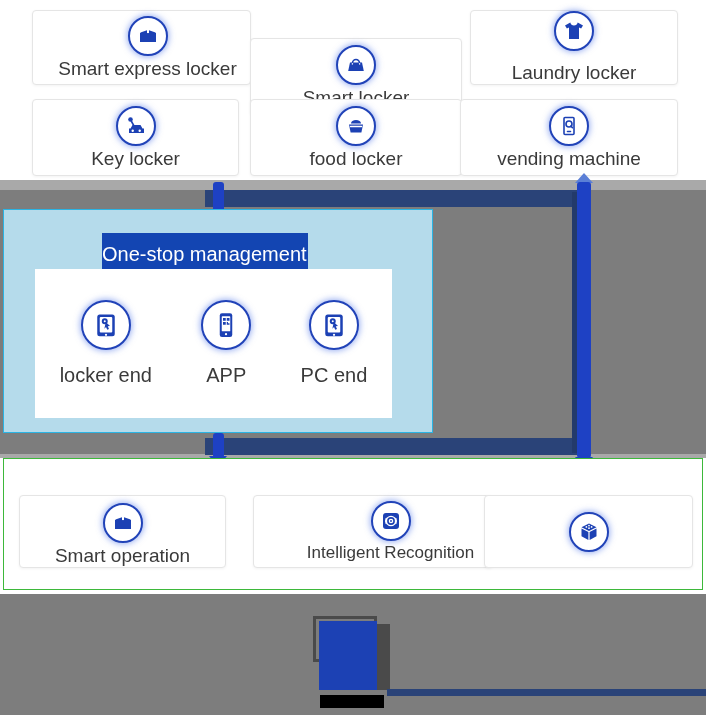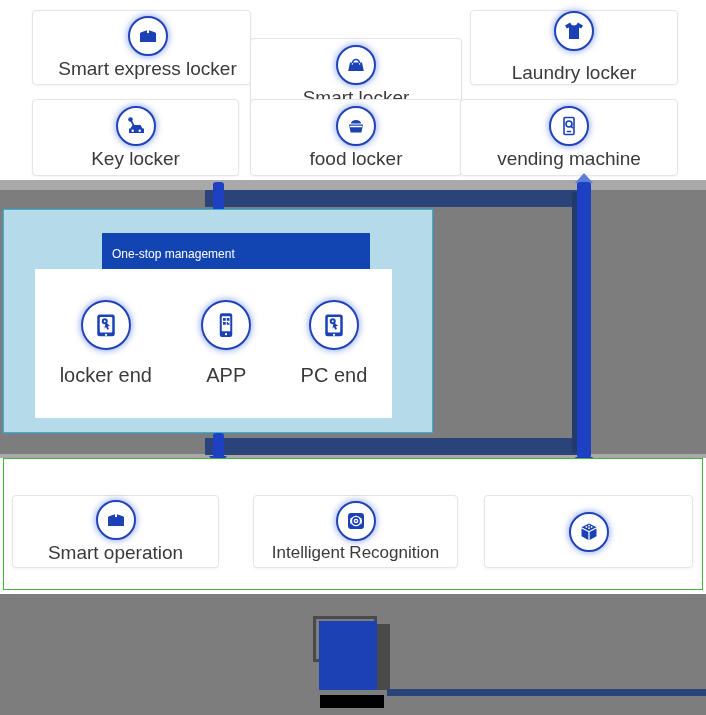--- a/index.html
+++ b/index.html
@@ -33,23 +33,23 @@
   .blue-line{background:#1e41c4;border-radius:3px;}
   .navy-edge{background:#233a6b;}
   .arrow-down{width:0;height:0;border-left:9px solid transparent;border-right:9px solid transparent;border-top:11px solid #1e41c4;}
   .arrow-up{width:0;height:0;border-left:9px solid transparent;border-right:9px solid transparent;border-bottom:10px solid #5b7fd6;}
   
   .lightbox{
     position:absolute;left:3px;top:209px;width:430px;height:224px;
     background:#b5dbeb;border:1px solid #2bb4e4;box-sizing:border-box;
   }
   .mgmt-title{
-    position:absolute;left:98px;top:23px;width:268px;height:43px;
-    background:#1345b2;color:#fff;font-size:12px;line-height:43px;
-    padding-left:10px;box-sizing:border-box;white-space:nowrap;
+    position:absolute;left:98px;top:23px;width:206px;height:43px;
+    background:#1345b2;color:#fff;font-size:20px;line-height:43px;
+    box-sizing:border-box;white-space:nowrap;
   }
   .mgmt-panel{
     position:absolute;left:31px;top:59px;width:357px;height:149px;background:#fff;
     display:flex;align-items:center;justify-content:space-around;
   }
   .mgmt-item{display:flex;flex-direction:column;align-items:center;}
   .mgmt-label{margin-top:14px;font-size:20px;color:#3a3a3a;white-space:nowrap;}
   
   .greenbox{
     position:absolute;left:3px;top:458px;width:700px;height:132px;
@@ -198,33 +198,33 @@
             </svg>
         </span>
         <span class="mgmt-label">PC end</span>
       </div>
 
     </div>
   </div>
 
   <div class="greenbox">
 
-    <div class="card" style="left:8px;top:36px;width:205px;height:71px;">
+    <div class="card" style="left:15px;top:36px;width:205px;height:71px;justify-content:flex-end;">
       <span class="circle c40">
         <svg viewBox="0 0 24 24">
             <path class="fillb" d="M4 9h16v9H4z"></path>
             <path class="fillb" d="M4.5 8.5l6.5-2.2v2.7H4.5z"></path>
             <path class="fillb" d="M19.5 8.5L13 6.3V9h6.5z"></path>
             <path class="strokew" d="M12 6.5v2"></path>
           </svg>
       </span>
       <span class="card-label">Smart operation</span>
     </div>
 
-    <div class="card" style="left:249px;top:36px;width:203px;height:71px;">
+    <div class="card" style="left:249px;top:36px;width:203px;height:71px;padding-left:35px;">
       <span class="circle c40">
         <svg viewBox="0 0 24 24">
             <rect class="fillb" x="4" y="4" width="16" height="16" rx="3"></rect>
             <circle class="strokew" cx="12" cy="12" r="4.6"></circle>
             <circle class="strokew" cx="12" cy="12" r="1.6"></circle>
             <path class="strokew" d="M16.8 9.5a6.4 6.4 0 0 1 0 5M7.2 14.5a6.4 6.4 0 0 1 0-5"></path>
           </svg>
       </span>
       <span class="card-label label-sm">Intelligent Recognition</span>
     </div>

